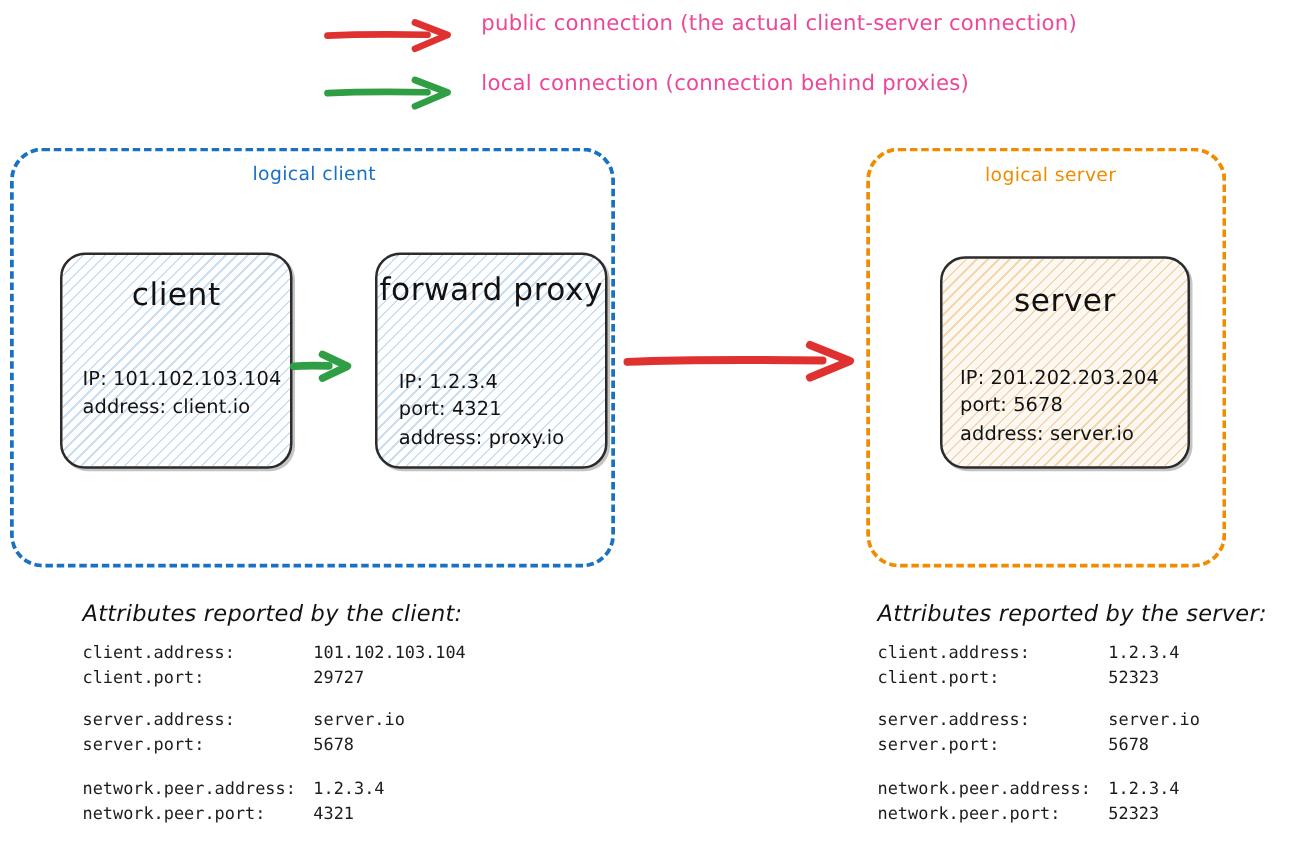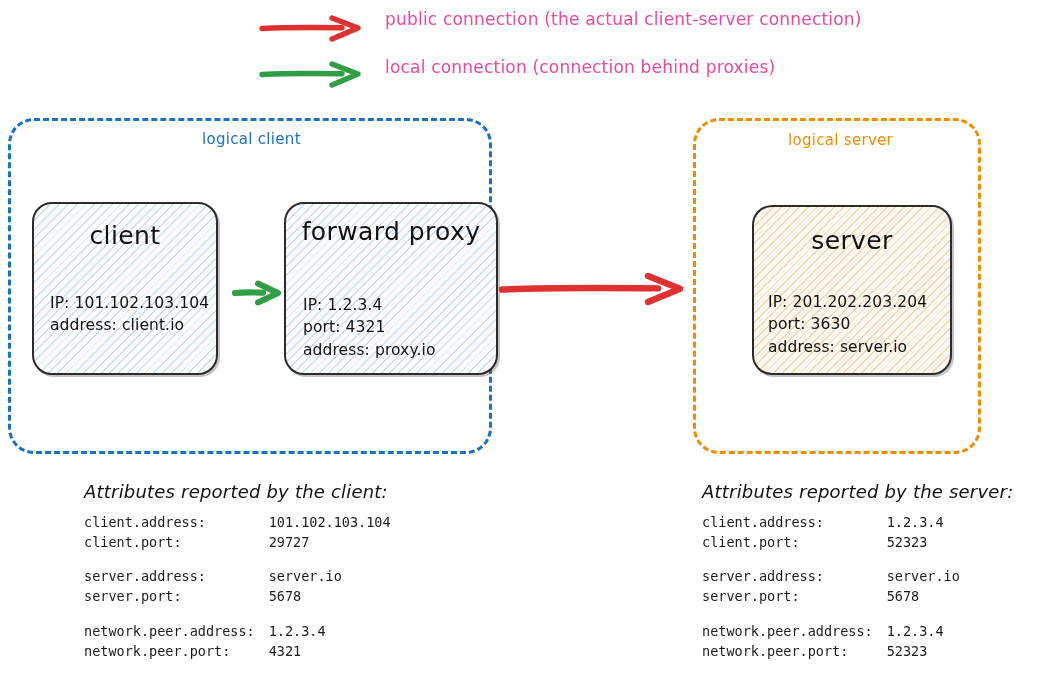--- a/index.html
+++ b/index.html
@@ -62,20 +62,21 @@
   }
   .node-blue {
     background-color: #ffffff;
     background-image: repeating-linear-gradient(
       -45deg,
       #c9dff4 0px,
       #c9dff4 1.3px,
       rgba(255,255,255,0) 1.3px,
       rgba(255,255,255,0) 6.2px
     );
+    margin-left: 16px;
   }
   .node-orange {
     background-color: #fdf8f1;
     background-image: repeating-linear-gradient(
       -45deg,
       #f2d7b0 0px,
       #f2d7b0 1.3px,
       rgba(255,255,255,0) 1.3px,
       rgba(255,255,255,0) 6.2px
     );
@@ -157,46 +158,46 @@
 address: client.io</div>
 </div>
 
 <div class="abs" style="left:232px; top:278px;">
   <svg width="54" height="30" viewBox="0 0 54 30">
     <path d="M3 15 C 13 14.2, 22 14.4, 31 14.7" stroke="#2f9e44" stroke-width="6.2" stroke-linecap="round" fill="none"></path>
     <path d="M26 5.5 L 46 15 L 26 24.5" stroke="#2f9e44" stroke-width="6" stroke-linecap="round" stroke-linejoin="round" fill="none"></path>
   </svg>
 </div>
 
-<div class="node node-blue" style="left:284px; top:202px; width:214px; height:173px;">
+<div class="node node-blue" style="left:284px; top:202px; width:186px; height:173px;">
   <div class="node-title" style="top:12px;">forward
 proxy</div>
   <div class="node-attrs" style="left:17px; top:90px;">IP: 1.2.3.4
 port: 4321
 address: proxy.io</div>
 </div>
 
 <div class="abs" style="left:498px; top:272px;">
   <svg width="190" height="34" viewBox="0 0 190 34">
     <path d="M4 17.5 C 50 15.6, 110 15.8, 160 16.4" stroke="#e03131" stroke-width="6.4" stroke-linecap="round" fill="none"></path>
     <path d="M150 4 L 182 16.8 L 150 30" stroke="#e03131" stroke-width="6.4" stroke-linecap="round" stroke-linejoin="round" fill="none"></path>
   </svg>
 </div>
 
 <div class="group group-server" style="left:693px; top:118px; width:288px; height:336px;"></div>
 <div class="group-label group-label-server" style="left:788px; top:131px;">logical server</div>
 
 <div class="node node-orange" style="left:736px; top:205px; width:200px; height:170px;margin-left:16px;">
   <div class="node-title" style="top:18px;">server</div>
   <div class="node-attrs" style="left:14px; top:84px;">IP: 201.202.203.204
-port: 3630
+port: 5678
 address: server.io</div>
 </div>
 
-<div class="attr-block" style="left:84px; top:481px;">
+<div class="attr-block" style="left:66px; top:481px;">
   <div class="attr-title">Attributes reported by the client:</div>
   <table class="attr-table">
     <tbody>
       <tr>
         <td class="key">client.address:</td>
         <td class="val">101.102.103.104</td>
       </tr>
       <tr>
         <td class="key">client.port:</td>
         <td class="val">29727</td>

